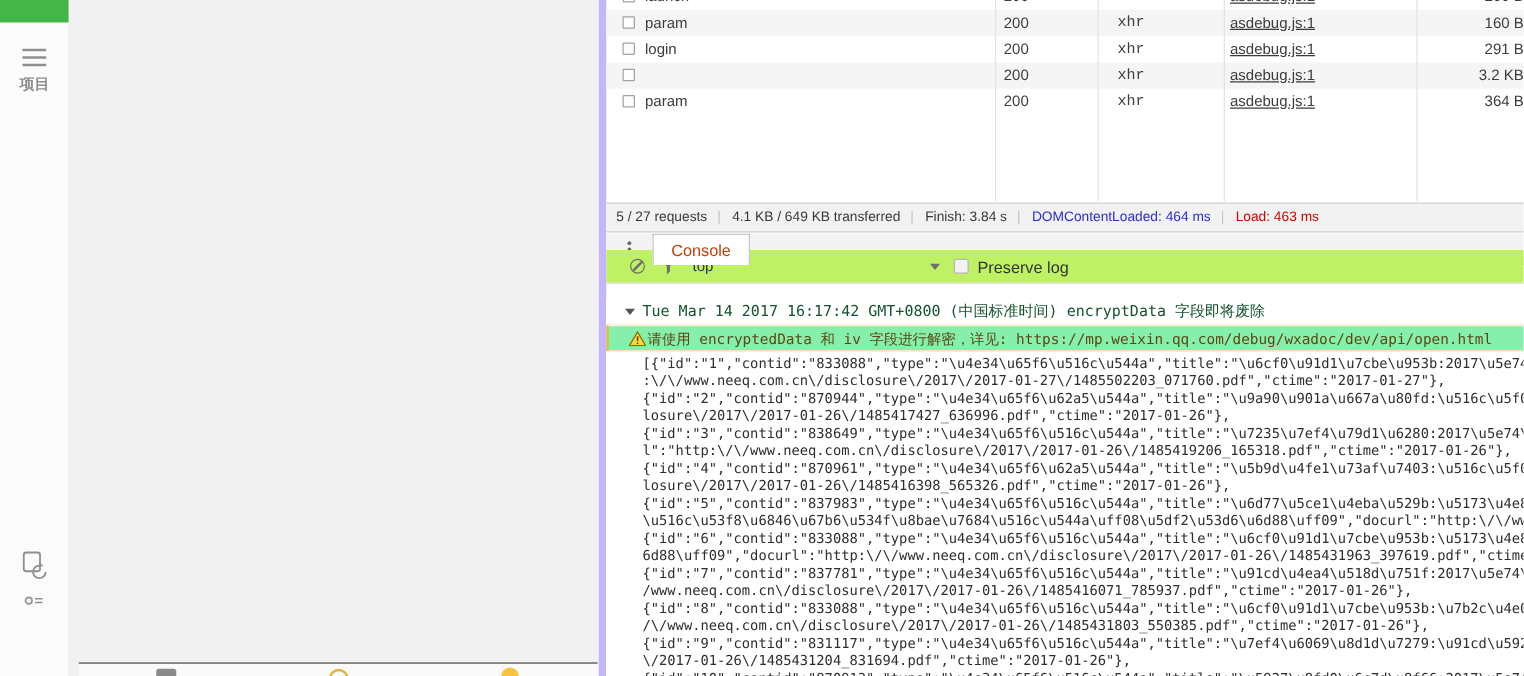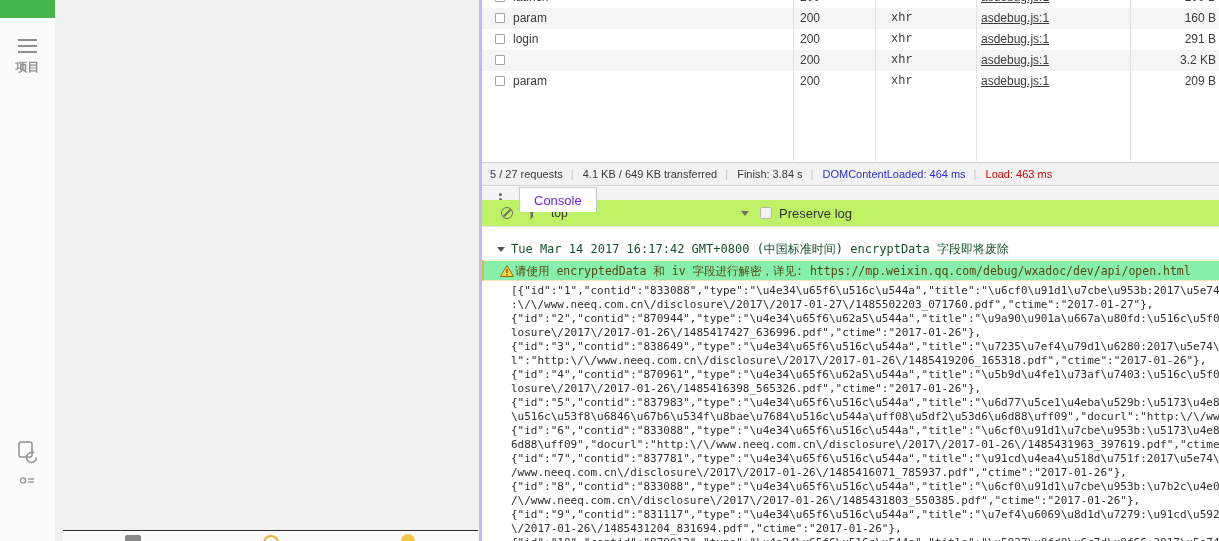--- a/index.html
+++ b/index.html
@@ -19,21 +19,21 @@
 
   
   .simulator{position:absolute;left:55px;top:0;width:424px;height:541px;background:#f1f1f1;}
   .sim-line{position:absolute;left:8px;right:1px;top:530px;height:1px;background:#2e2e2e;}
   .sim-tabbar{position:absolute;left:8px;right:1px;top:531px;height:10px;background:#fafafa;}
   .simtab-rect{position:absolute;left:62px;top:4px;width:16px;height:10px;background:#8a8a8a;border-radius:2px;}
   .simtab-ring{position:absolute;left:200px;top:4px;width:12px;height:12px;border:2px solid #e8b339;border-radius:50%;background:transparent;}
   .simtab-dot{position:absolute;left:338px;top:3px;width:14px;height:14px;background:#f6c343;border-radius:50%;}
 
   
-  .devtools{position:absolute;left:479px;top:0;width:740px;height:541px;background:#fff;border-left:3px solid #c4b5fd;box-sizing:border-box;}
+  .devtools{position:absolute;left:479px;top:0;width:740px;height:541px;background:#fff;border-left:6px solid #c4b5fd;box-sizing:border-box;}
 
   
   .net-table{position:absolute;left:0;top:0;width:740px;height:161px;overflow:hidden;}
   .colline{position:absolute;top:0;height:161px;width:1px;background:#e3e3e3;z-index:2;}
   .cl1{left:311px;}.cl2{left:393px;}.cl3{left:494px;}.cl4{left:648px;}
   .net-rows{position:absolute;left:0;top:8px;width:740px;}
   .net-row{position:relative;height:21px;line-height:21px;font-size:12px;color:#3c3c3c;cursor:default;}
   .net-row.shaded{background:#f5f5f5;}
   .net-row-partial{position:absolute;left:0;top:-13px;width:740px;height:21px;line-height:21px;font-size:12px;color:#3c3c3c;}
   .net-check{position:absolute;left:13px;top:5px;width:10px;height:10px;border:1px solid #a3a3a3;border-radius:1px;background:#fdfdfd;box-sizing:border-box;}
@@ -50,21 +50,21 @@
   .sum-item{margin-right:6px;}
   .sum-item:not(.last)::after{content:"|";color:#c2c2c2;margin-left:8px;}
   .sum-dcl{color:#2c2cd8;}
   .sum-load{color:#d40000;}
 
   
   .tab-bar{position:absolute;left:0;top:187px;width:740px;height:25px;background:#f3f3f3;border-bottom:1px solid #c9c9c9;box-sizing:border-box;}
   .kebab-icon{position:absolute;left:17px;top:6px;width:4px;cursor:pointer;}
   .kebab-icon i{display:block;width:3px;height:3px;border-radius:50%;background:#666;margin-bottom:2px;}
   .console-tab{position:absolute;left:37px;top:0;height:25px;line-height:25px;padding:0 14px;background:#fff;
-      border:1px solid #c9c9c9;border-bottom:none;box-sizing:border-box;font-size:13px;color:#6d28d9;z-index:3;cursor:pointer;}
+      border:1px solid #c9c9c9;border-bottom:none;box-sizing:border-box;font-size:13px;color:#c2410c;z-index:3;cursor:pointer;}
 
   
   .console-toolbar{position:absolute;left:0;top:200px;width:740px;height:27px;background:#bef264;border-bottom:1px solid #e3e3e3;box-sizing:border-box;}
   .clear-icon{position:absolute;left:19px;top:7px;width:12px;height:12px;border:1.5px solid #6e6e6e;border-radius:50%;box-sizing:border-box;cursor:pointer;}
   .clear-icon::after{content:"";position:absolute;left:-0.5px;top:4px;width:10px;height:1.5px;background:#6e6e6e;transform:rotate(-45deg);}
   .funnel-icon{position:absolute;left:43px;top:7px;cursor:pointer;}
   .context-select{position:absolute;left:66px;top:0;width:205px;height:27px;cursor:pointer;}
   .context-label{position:absolute;left:3px;top:0;line-height:27px;font-size:12px;color:#333;}
   .context-arrow{position:absolute;left:193px;top:11px;width:0;height:0;border-left:4px solid transparent;border-right:4px solid transparent;border-top:5px solid #6e6e6e;}
   .preserve-wrap{position:absolute;left:278px;top:0;height:27px;cursor:pointer;}
@@ -163,21 +163,21 @@
             <span class="net-init">asdebug.js:1</span>
             <span class="net-size">3.2 KB</span>
           </div>
 
           <div class="net-row">
             <span class="net-check"></span>
             <span class="net-name">param</span>
             <span class="net-status">200</span>
             <span class="net-type">xhr</span>
             <span class="net-init">asdebug.js:1</span>
-            <span class="net-size">209 B</span>
+            <span class="net-size">364 B</span>
           </div>
         </div>
     </div>
 
     <div class="summary-bar">
       <span class="sum-item">5 / 27 requests</span>
       <span class="sum-item">4.1 KB / 649 KB transferred</span>
       <span class="sum-item">Finish: 3.84 s</span>
       <span class="sum-item sum-dcl">DOMContentLoaded: 464 ms</span>
       <span class="sum-item sum-load last">Load: 463 ms</span>

